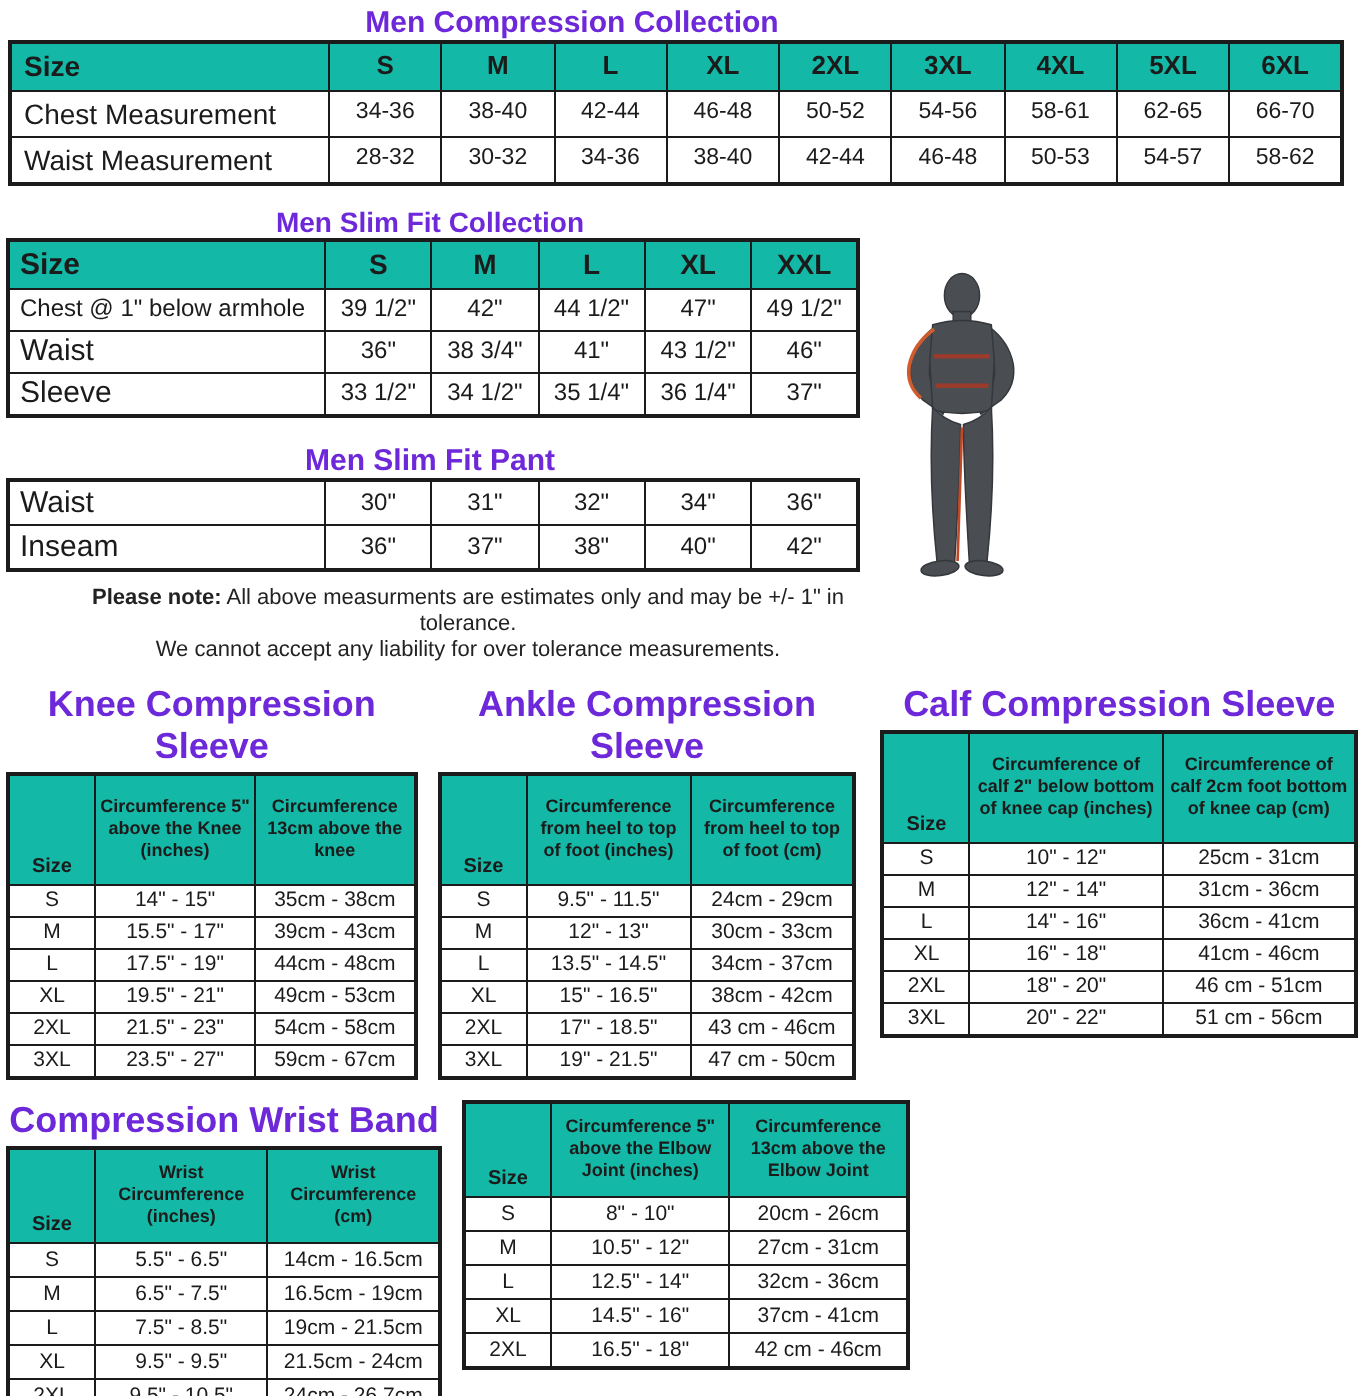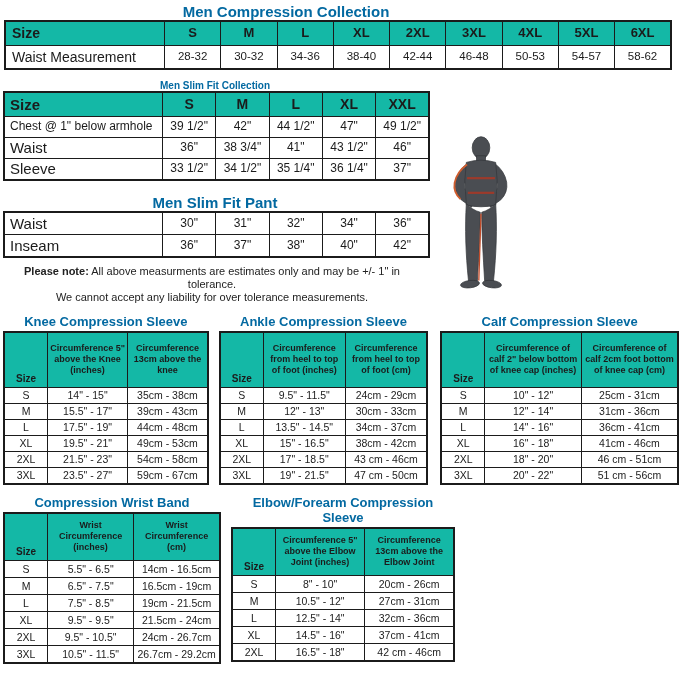--- a/index.html
+++ b/index.html
@@ -1,42 +1,42 @@
 <!DOCTYPE html>
 <html><head>
 <meta charset="utf-8">
 <style>
   html,body{margin:0;padding:0;background:#fff;}
   .page{position:relative;width:679px;height:698px;background:#ffffff;
         font-family:"Liberation Sans",sans-serif;color:#1b1b1b;overflow:hidden;}
-  .title{font-weight:bold;text-align:center;color:#0369a1;}
+  .title{font-weight:bold;text-align:center;color:#6d28d9;}
   .t-compression{width:572px;font-size:15px;padding-top:3px;}
-  .t-slim{width:430px;font-size:10px;margin-top:10px;}
+  .t-slim{width:430px;font-size:14px;margin-top:10px;}
   .t-pant{width:430px;font-size:15px;margin-top:13px;}
   .tbl{border-collapse:collapse;table-layout:fixed;border:2px solid #1b1b1b;margin-left:4px;background:#fff;}
   .tbl th,.tbl td{border:1px solid #1b1b1b;text-align:center;padding:0 2px;line-height:1.15;overflow:hidden;}
   .tbl th{background:#14b8a6;font-weight:bold;}
   .tbl-compression{width:668px;}
   .tbl-compression th{height:23px;font-size:13px;}
   .tbl-compression td{height:22px;font-size:11.5px;}
   .tbl-compression .c0{width:150px;text-align:left;padding-left:6px;font-size:14px;}
   .tbl-slim{width:427px;margin-left:3px;}
   .tbl-slim th{height:23px;font-size:14px;}
   .tbl-slim td{height:20px;font-size:12px;}
   .tbl-slim .c0{width:150px;text-align:left;padding-left:5px;font-size:15px;}
   .tbl-slim tbody tr:first-child .c0{font-size:12px;}
   .tbl-pant{width:427px;margin-left:3px;}
   .tbl-pant td{height:21px;font-size:12px;}
   .tbl-pant .c0{width:150px;text-align:left;padding-left:5px;font-size:15px;}
-  .note{width:424px;margin-top:7px;font-size:11px;text-align:center;line-height:1.2;color:#222;}
+  .note{width:424px;margin-top:7px;font-size:11px;text-align:center;line-height:1.2;color:#222;margin-left:22px;}
   .note-bold{font-weight:bold;}
   .row{display:flex;align-items:flex-start;margin-left:3px;}
   .row-mid{margin-top:9px;}
   .row-bot{margin-top:10px;}
-  .cellwrap .small-title{font-size:13px;margin-bottom:2px;width:100%;}
+  .cellwrap .small-title{font-size:18px;margin-bottom:2px;width:100%;}
   .w-knee{width:218px;margin-right:10px;}
   .w-ankle{width:222px;margin-right:12px;}
   .w-calf{width:253px;}
   .w-wrist{width:218px;margin-right:10px;}
   .w-elbow{width:224px;}
   .small{width:100%;margin-left:0;}
   .small th{font-size:9px;vertical-align:middle;padding:1px 2px;line-height:1.25;}
   .small th:first-child{vertical-align:bottom;font-size:10px;}
   .row-mid .small th{height:52px;}
   .row-bot .small th{height:44px;}
@@ -61,20 +61,32 @@
           <th>XL</th>
           <th>2XL</th>
           <th>3XL</th>
           <th>4XL</th>
           <th>5XL</th>
           <th>6XL</th>
         </tr>
       </thead>
       <tbody>
         <tr>
+          <td class="c0">Chest Measurement</td>
+          <td>34-36</td>
+          <td>38-40</td>
+          <td>42-44</td>
+          <td>46-48</td>
+          <td>50-52</td>
+          <td>54-56</td>
+          <td>58-61</td>
+          <td>62-65</td>
+          <td>66-70</td>
+        </tr>
+        <tr>
           <td class="c0">Waist Measurement</td>
           <td>28-32</td>
           <td>30-32</td>
           <td>34-36</td>
           <td>38-40</td>
           <td>42-44</td>
           <td>46-48</td>
           <td>50-53</td>
           <td>54-57</td>
           <td>58-62</td>
@@ -323,21 +335,20 @@
             </tr>
             <tr>
               <td class="c0">3XL</td>
               <td>10.5" - 11.5"</td>
               <td>26.7cm - 29.2cm</td>
             </tr>
           </tbody>
         </table>
     </div>
     <div class="cellwrap w-elbow">
-      <div class="title small-title">Elbow/Forearm Compression Sleeve</div>
       <table class="tbl small">
           <thead>
             <tr>
               <th class="c0">Size</th>
               <th>Circumference 5" above the Elbow Joint (inches)</th>
               <th>Circumference 13cm above the Elbow Joint</th>
             </tr>
           </thead>
           <tbody>
             <tr>

